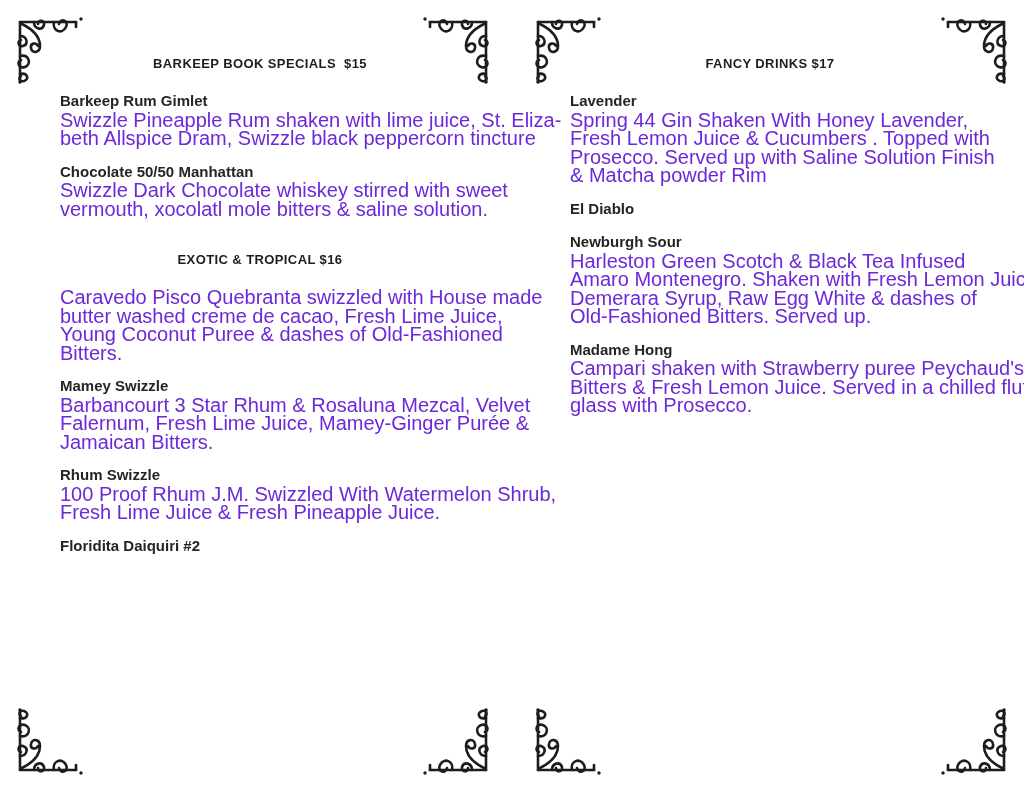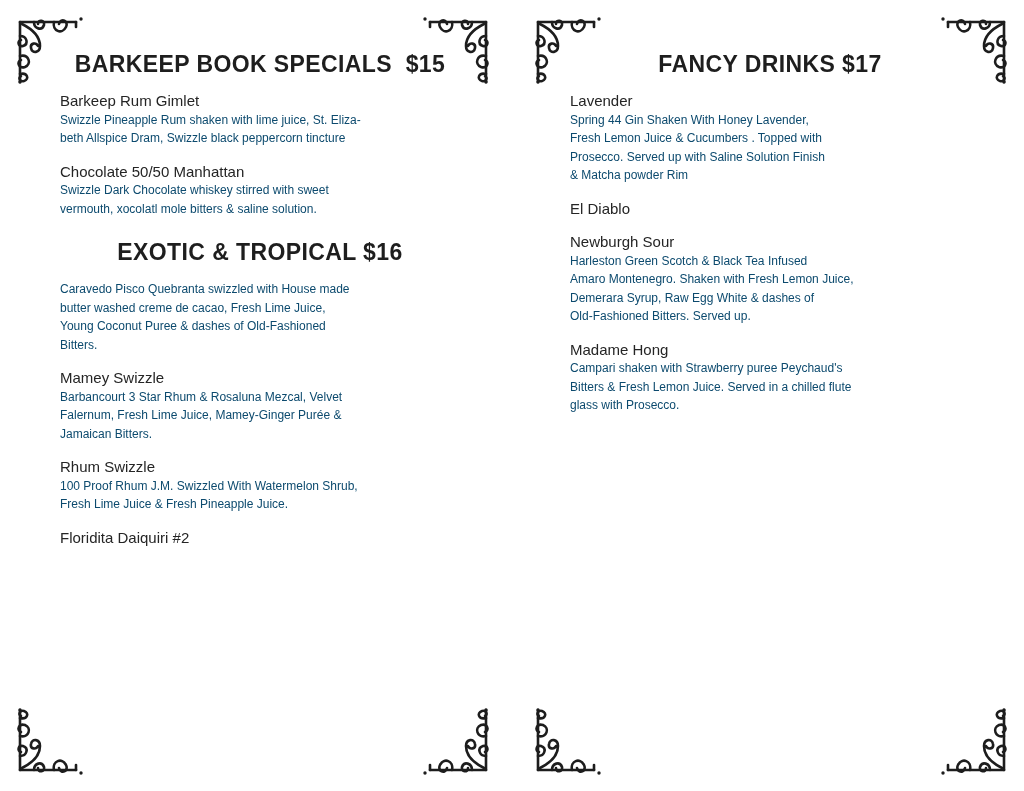--- a/index.html
+++ b/index.html
@@ -18,42 +18,42 @@
   .col {
     position: absolute;
     top: 54px;
     width: 400px;
   }
   .col-left  { left: 60px; }
   .col-right { left: 570px; }
 
   .section-title {
     font-weight: bold;
-    font-size: 23px;
+    font-size: 13px;
     line-height: 20px;
     letter-spacing: 0.4px;
     text-align: center;
     color: #1e1e1e;
     white-space: pre;
     margin: 0 0 18px 0;
   }
-  .section + .section .section-title { margin-top: 24px; }
+  .section + .section .section-title { margin-top: 32px; }
 
   .item { margin: 0 0 15px 0; }
   .item-name {
-    font-weight: normal;
+    font-weight: bold;
     font-size: 15px;
     line-height: 18.5px;
     color: #252525;
     white-space: pre;
   }
   .item-desc {
-    font-size: 12px;
+    font-size: 20px;
     line-height: 18.5px;
-    color: #0c4a6e;
+    color: #6d28d9;
     white-space: pre;
   }
 
   .fl {
     position: absolute;
     width: 72px;
     height: 72px;
     color: #1d1d1d;
   }
   .fl-tr { transform: scaleX(-1); }

